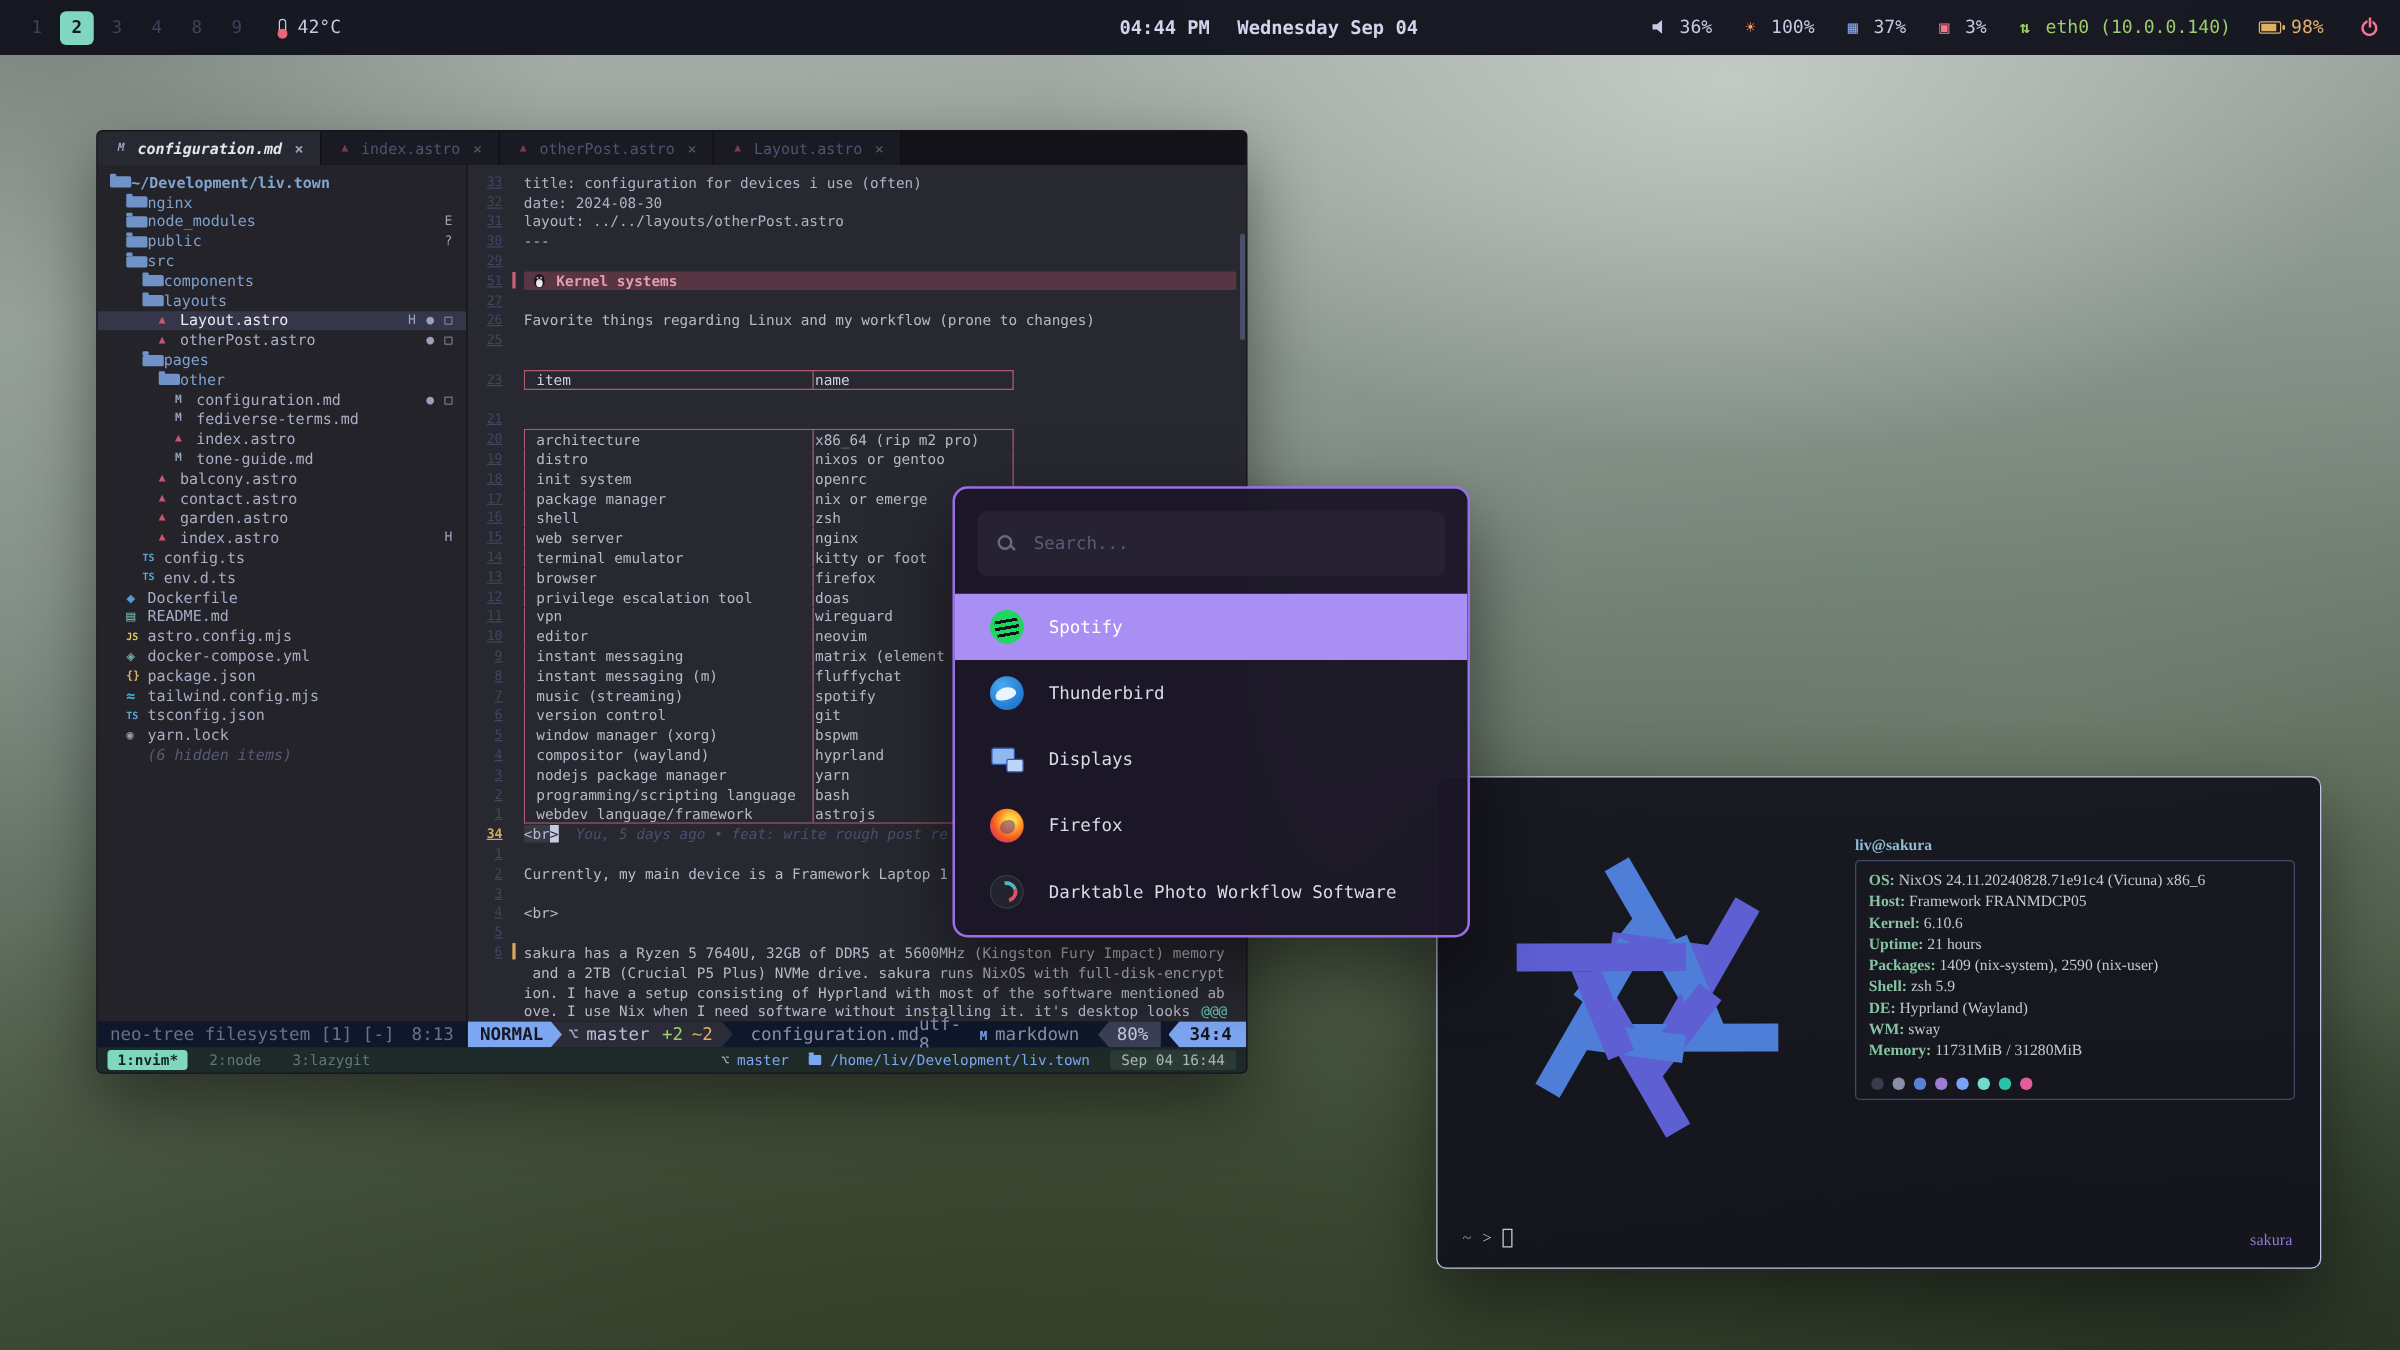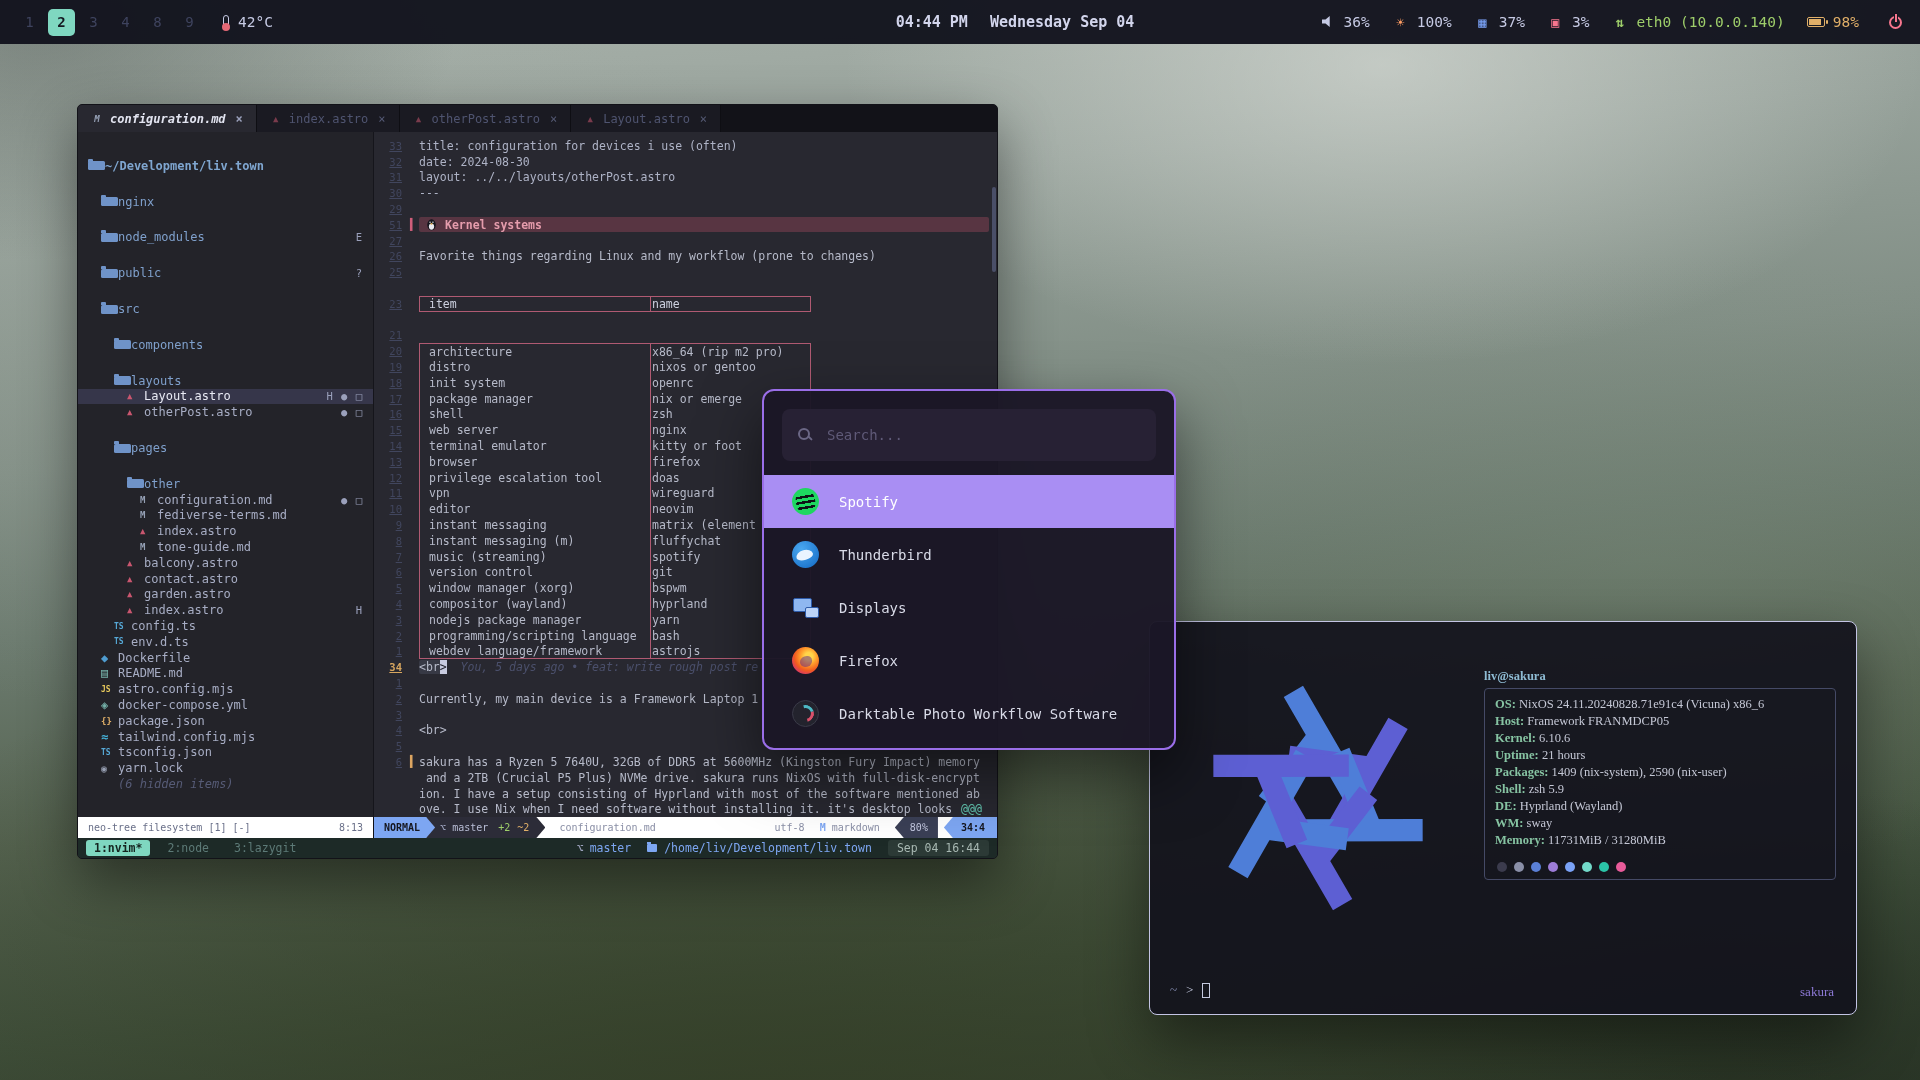--- a/index.html
+++ b/index.html
@@ -68,21 +68,21 @@
   .tab.active { background:#282830; color:#e2e4f0; font-style:italic; font-weight:bold; }
   .ticon { display:inline-flex; align-items:center; justify-content:center; width:12px; }
   .tab:not(.active) .ticon { opacity:0.55; }
   .tclose { color:#555a75; font-size:12px; margin-left:3px; }
   .tab.active .tclose { color:#9aa0bb; }
 
   .nvim-body { flex:1; display:flex; min-height:0; }
   .tree { width:296px; flex:none; background:#232329; border-right:1px solid #15151b; padding-top:6px; overflow:hidden; font-size:12px; }
   .titem { display:flex; align-items:center; height:15.8px; padding-left:calc(var(--indent,0)*13px + 10px); color:#a7adc4; white-space:nowrap; overflow:hidden; }
   .titem .ticon2 { width:17px; flex:none; display:inline-flex; align-items:center; justify-content:flex-start; }
-  .titem.dir { color:#7fa0cc;margin-top:20px; }
+  .titem.dir { color:#7fa0cc; }
   .titem.root { font-weight:bold; color:#7fa6d0; }
   .titem.selected { background:#36364a; color:#e8eaf4; }
   .tbadge { margin-left:auto; padding-right:10px; color:#9aa0bb; font-size:10.5px; letter-spacing:1px; flex:none; }
   .titem.hidden-note { color:#565b76; font-style:italic; }
   .icon-folder,.icon-folder-open { width:12px; height:9px; background:#6f93c8; border-radius:1.5px; position:relative; display:inline-block; }
   .icon-folder::before,.icon-folder-open::before { content:""; position:absolute; top:-2.5px; left:0; width:5px; height:3px; background:#6f93c8; border-radius:1px 1px 0 0; }
   .icon-astro::before { content:"▲"; color:#c9566f; font-size:9px; }
   .icon-md::before { content:"M"; color:#95a0b5; font-weight:bold; font-size:9px; }
   .icon-ts::before { content:"TS"; font-size:8px; color:#56a8d6; font-weight:bold; }
   .icon-js::before { content:"JS"; font-size:8px; color:#e2c55a; font-weight:bold; }
@@ -113,21 +113,21 @@
   .thc { color:#ccd0df; }
   .trfirst .tbox { border-top:1px solid var(--tb); }
   .trlast .tbox { border-bottom:1px solid var(--tb); }
   .tagwrap { background:rgba(150,160,200,0.14); border-radius:2px; }
   .cursor { background:#c8cbe0; color:#20202a; }
   .blame { color:#4b506c; font-style:italic; }
   .more { color:#63c7b2; margin-left:2px; }
   .scroll-thumb { position:absolute; right:1px; top:55px; width:4px; height:85px; background:#4a4f68; border-radius:2px; }
 
   
-  .statusline { height:21px; flex:none; display:flex; background:#ffffff; font-size:10px; align-items:stretch; }
+  .statusline { height:21px; flex:none; display:flex; background:#0f172a; font-size:14px; align-items:stretch; }
   .st-tree { width:296px; flex:none; display:flex; align-items:center; justify-content:space-between; padding:0 10px; color:#6a7089; border-right:1px solid #101016; }
   .st-main { flex:1; display:flex; align-items:stretch; min-width:0; }
   .seg { display:flex; align-items:center; }
   .seg-mode { background:#7da6f2; color:#15161e; font-weight:bold; padding:0 15px 0 10px; clip-path:polygon(0 0,calc(100% - 9px) 0,100% 50%,calc(100% - 9px) 100%,0 100%); position:relative; z-index:2; }
   .seg-git { background:#2c2c38; color:#b9bed6; padding:0 16px 0 14px; margin-left:-9px; clip-path:polygon(0 0,calc(100% - 9px) 0,100% 50%,calc(100% - 9px) 100%,0 100%); z-index:1; }
   .icon-branch::before { content:"⌥"; margin-right:6px; color:#9aa0bb; }
   .diff-add { color:#9ece6a; margin-left:10px; }
   .diff-mod { color:#e0af68; margin-left:7px; }
   .seg-file { color:#8a8fa6; padding-left:14px; }
   .st-right { margin-left:auto; display:flex; gap:15px; align-items:center; }

